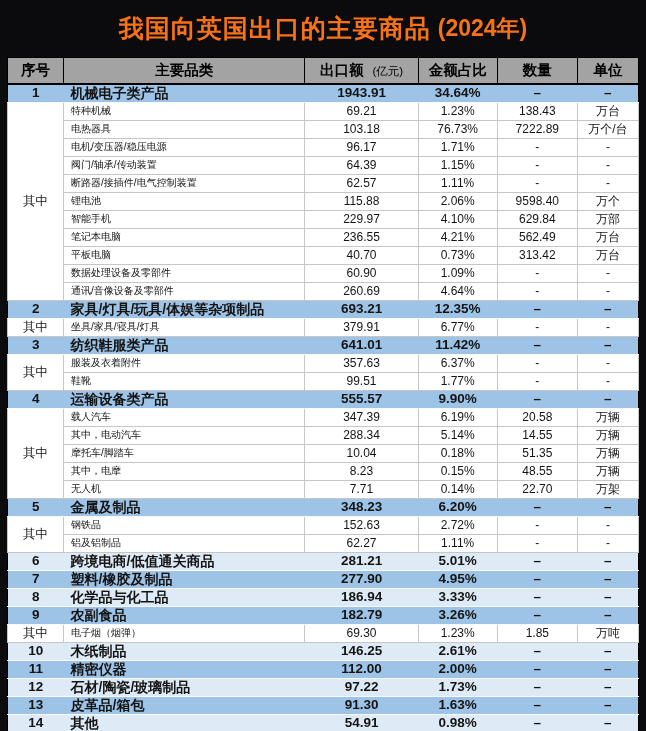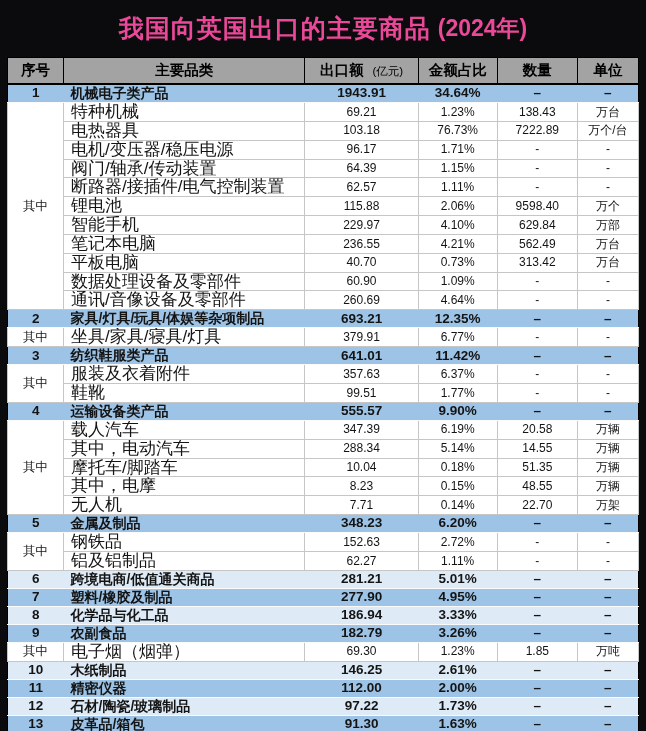--- a/index.html
+++ b/index.html
@@ -6,21 +6,21 @@
   body{
     width:646px;height:731px;
     background:#0b0b0d;
     font-family:"Liberation Sans","DejaVu Sans",sans-serif;
     overflow:hidden;
   }
   .page{position:relative;width:646px;height:731px;background:#0b0b0d;}
   .title-bar{
     position:absolute;top:0;left:0;width:646px;height:57px;
     display:flex;align-items:center;justify-content:center;
-    color:#ec4899;background:#0b0b0d;
+    color:#f97316;background:#0b0b0d;
   }
   .title-main{font-size:25px;font-weight:bold;letter-spacing:1px;}
   .title-year{font-size:23px;font-weight:bold;margin-left:7px;letter-spacing:0;}
   .table-wrap{
     position:absolute;left:7px;top:57px;width:632px;height:668px;
     background:#ffffff;
   }
   table{
     width:100%;height:100%;
     border-collapse:collapse;table-layout:fixed;
@@ -36,21 +36,21 @@
   }
   thead th .note{font-size:11.5px;font-weight:normal;margin-left:9px;}
   td{
     height:17px;padding:0 2px;
     font-size:12px;line-height:1.05;color:#141414;
     text-align:center;vertical-align:middle;
     border:1px solid #c6c6c6;
     background:#ffffff;
     overflow:hidden;white-space:nowrap;
   }
-  td.name{text-align:left;padding-left:7px;font-size:17px;}
+  td.name{text-align:left;padding-left:7px;font-size:10px;}
   td.c1{font-size:12.5px;}
   tr.cat td, tr.light td, tr.total td{
     border-left:none;border-right:none;
     border-top:1px solid #fafafa;border-bottom:1px solid #fafafa;
     font-weight:bold;font-size:13.5px;
   }
   tr.cat td.name, tr.light td.name, tr.total td.name{font-size:14px;}
   tr.cat td{background:#9DC3E6;}
   tr.light td{background:#DEEBF7;}
   

